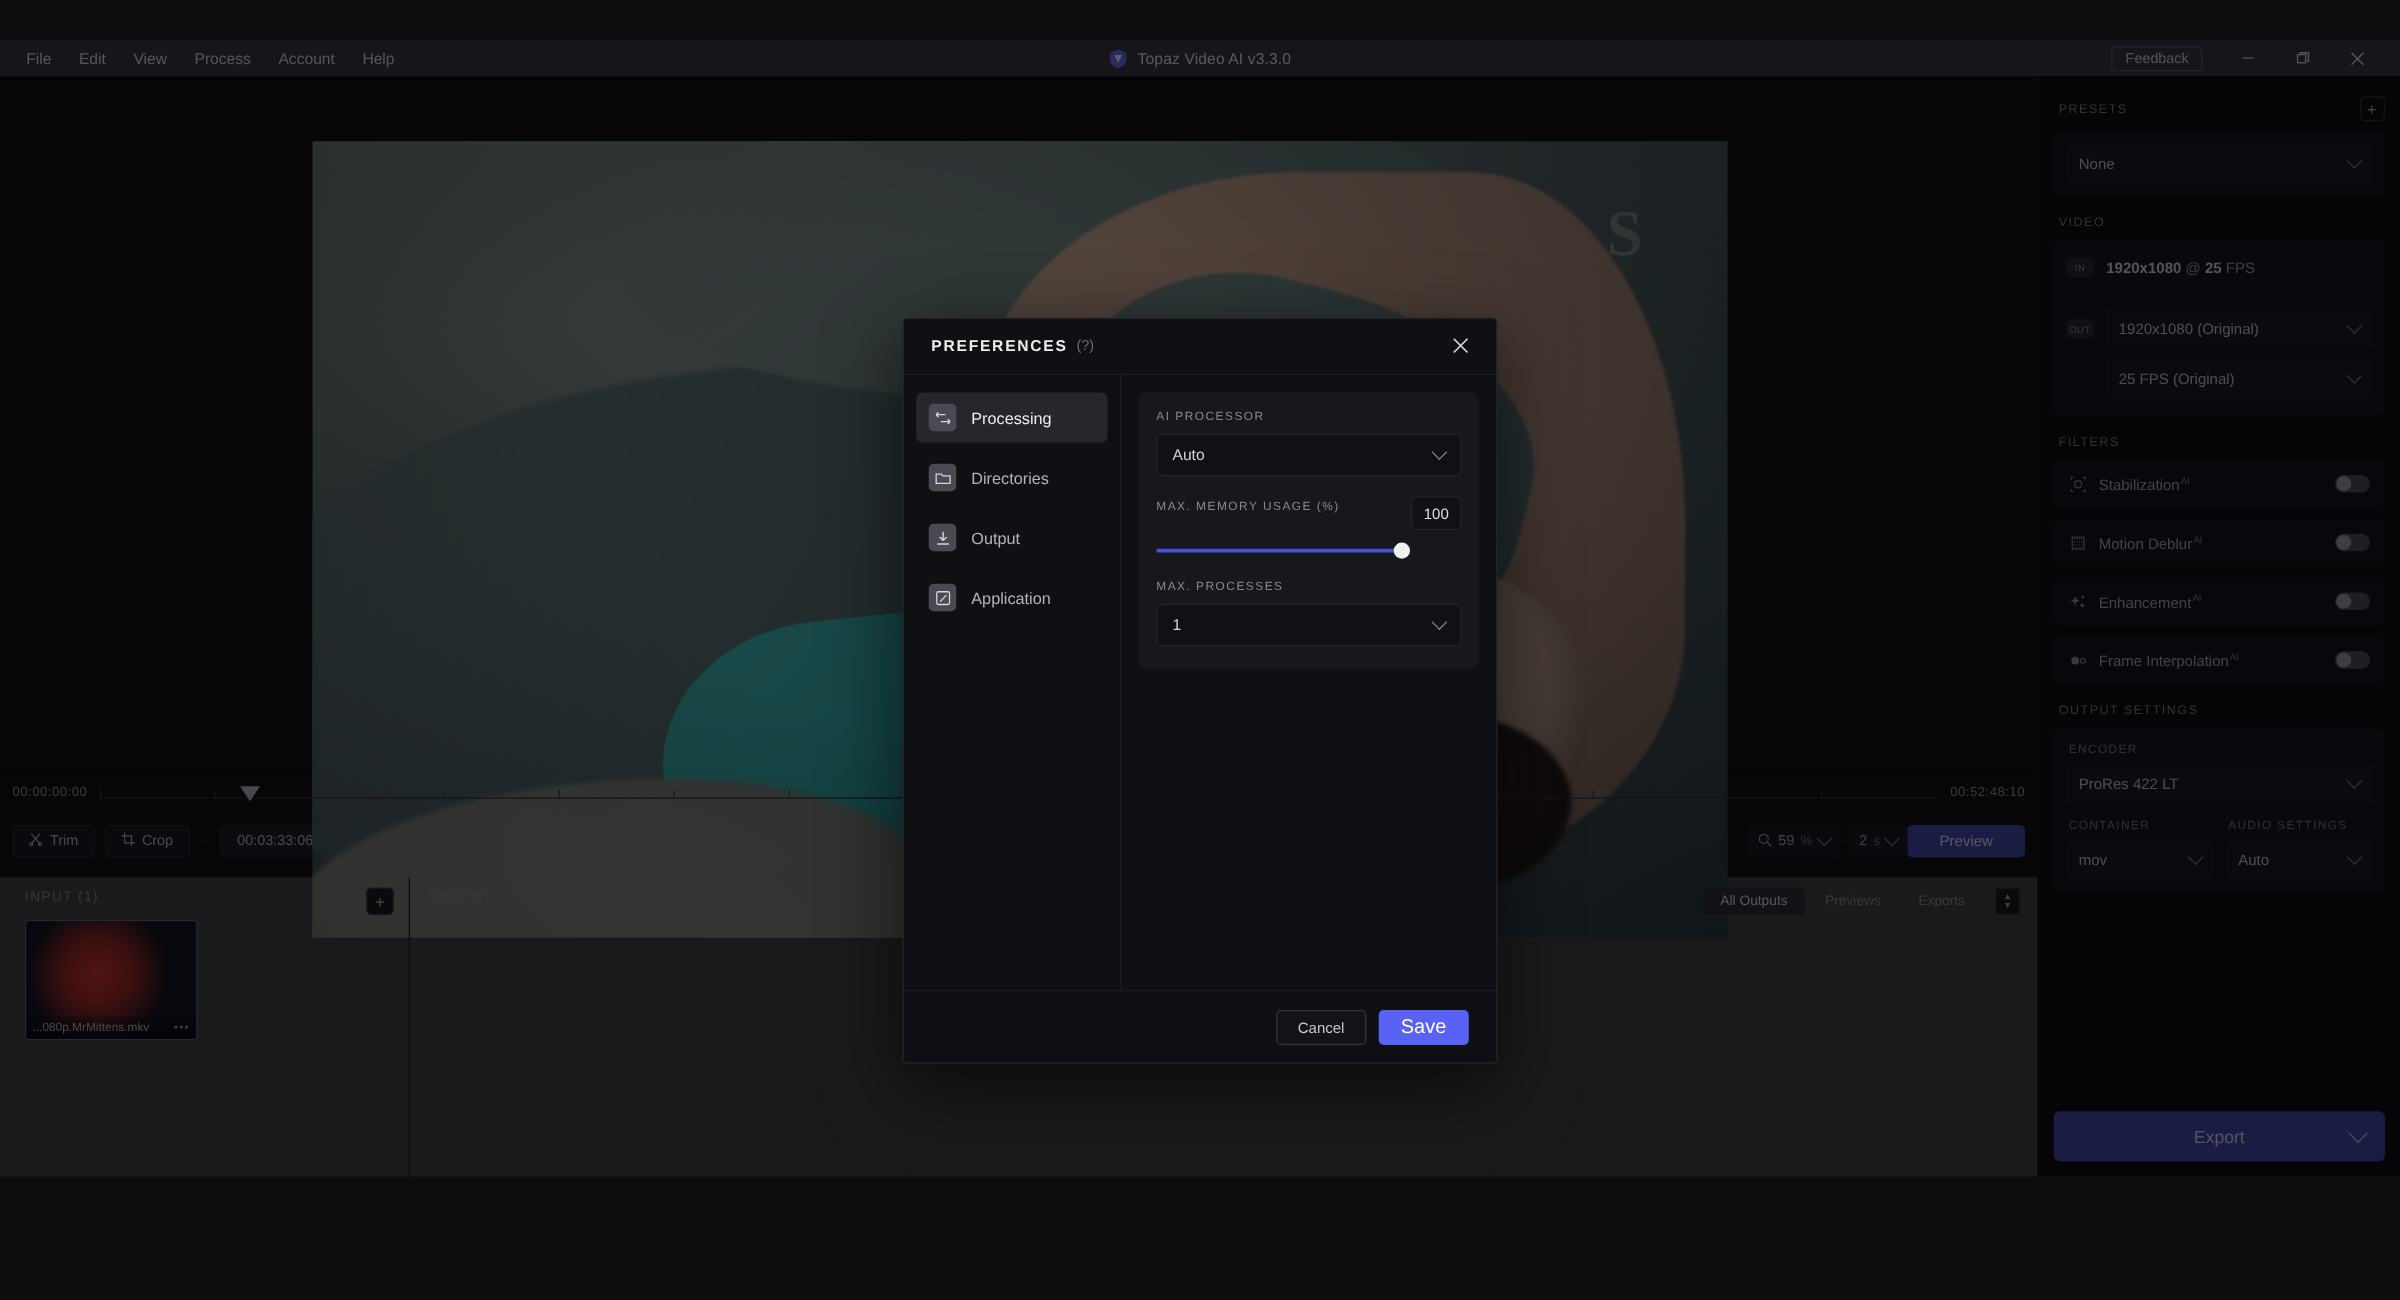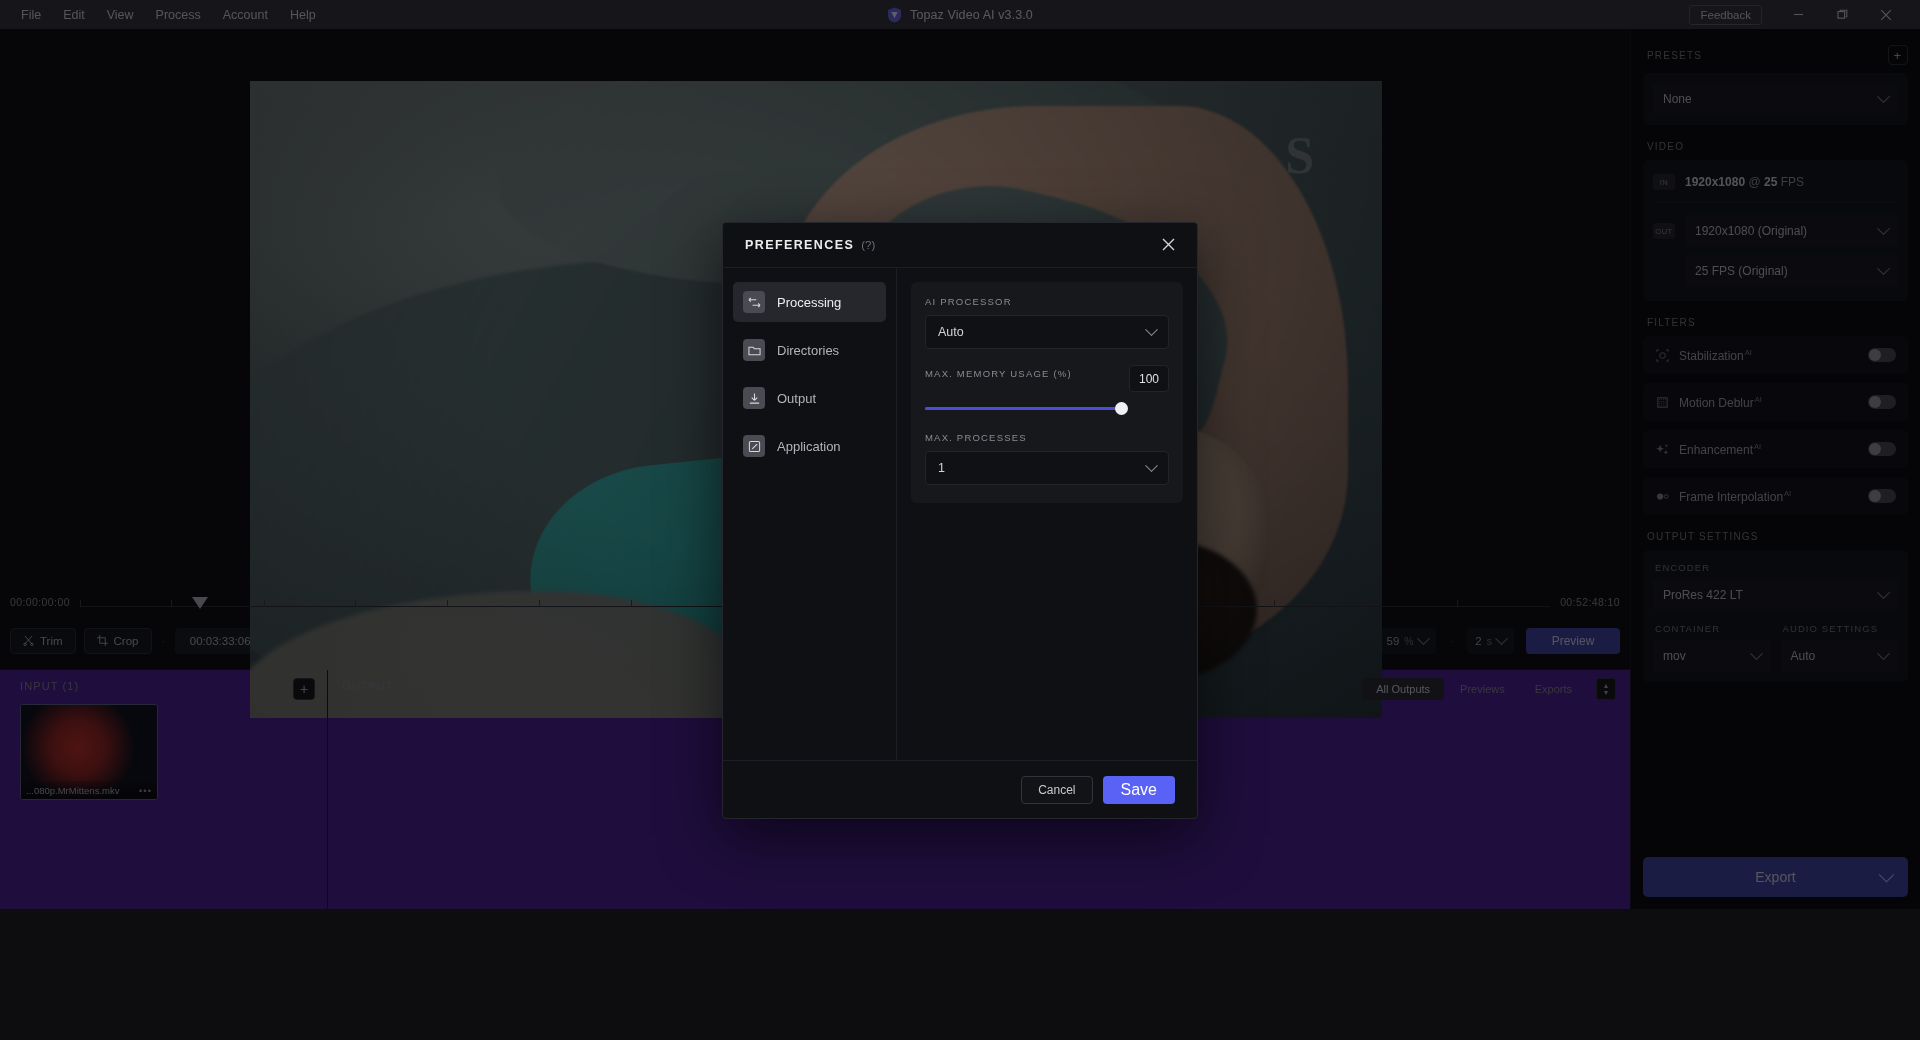--- a/index.html
+++ b/index.html
@@ -3,21 +3,21 @@
 <meta charset="utf-8">
 <style>
   * { box-sizing: border-box; margin: 0; padding: 0; }
   html, body {
     width: 1920px; height: 1040px;
     background: #0d0d0f;
     font-family: "Liberation Sans", sans-serif;
     color: #c8c8cc;
     overflow: hidden;
   }
-  .app { position: relative; width: 1920px; height: 909px; display: flex; flex-direction: column; }
+  .app { position: relative; width: 1920px; height: 909px; display: flex; flex-direction: column; margin-top: 32px; }
 
   
   .titlebar {
     height: 29px; background: #32343c; display: flex; align-items: center;
     flex: 0 0 29px; position: relative; font-size: 12.5px; color: #d8d9dd;
   }
   .menu { display: flex; align-items: center; padding-left: 10px; gap: 0; }
   .menu-item { padding: 4px 11px; cursor: default; white-space: nowrap; }
   .title-center {
     position: absolute; left: 0; right: 0; top: 0; height: 29px;
@@ -36,21 +36,21 @@
     font-size: 11.5px; color: #d4d5da; border: 1px solid #5a5d66; border-radius: 3px;
     padding: 3px 10px; margin-right: 14px; background: transparent; cursor: pointer;
   }
   .winbtn {
     width: 44px; height: 29px; display: flex; align-items: center; justify-content: center;
     color: #d8d9dd; cursor: pointer;
   }
 
   
   .body { flex: 1; display: flex; min-height: 0; }
-  .left { flex: 1; display: flex; flex-direction: column; min-width: 0; background: #4c1d95; }
+  .left { flex: 1; display: flex; flex-direction: column; min-width: 0; background: #404040; }
 
   
   .preview-wrap {
     flex: 1; position: relative; display: flex; align-items: center; justify-content: center;
     background: #0b0b0d; min-height: 0;
   }
   .video-frame {
     position: absolute; left: 250px; top: 52px; width: 1132px; height: 637px;
     overflow: hidden; background: #2d3b3c;
   }
@@ -146,21 +146,21 @@
   .tool-btn {
     display: inline-flex; align-items: center; gap: 6px; height: 26px;
     padding: 0 12px; border: 1px solid #2b2c32; border-radius: 4px;
     background: #141518; font-size: 11.5px; color: #b8b9bf; cursor: pointer;
   }
   .dot-sep { color: #46474d; font-size: 11px; padding: 0 2px; }
   .tc-box {
     height: 26px; min-width: 90px; display: inline-flex; align-items: center; justify-content: center;
     padding: 0 14px; border-radius: 4px; background: #1a1b20; font-size: 11.5px; color: #b9babf;
   }
-  .tools-right { margin-left: auto; display: flex; align-items: center; gap: 12px; }
+  .tools-right { margin-left: auto; display: flex; align-items: center; gap: 0; }
   .zoom-group, .sec-group {
     display: inline-flex; align-items: center; gap: 5px; height: 26px; padding: 0 8px;
     border-radius: 4px; background: #141518; font-size: 11.5px; color: #a9aab0; cursor: pointer;
   }
   .chev { width: 9px; height: 9px; border-right: 1.4px solid #7e7f86; border-bottom: 1.4px solid #7e7f86;
           transform: rotate(45deg) translate(-2px,-2px); }
   .preview-btn {
     height: 26px; min-width: 94px; display: inline-flex; align-items: center; justify-content: center;
     background: #3f44a8; color: #dcdcea; font-size: 12px; border-radius: 4px; cursor: pointer;
   }

